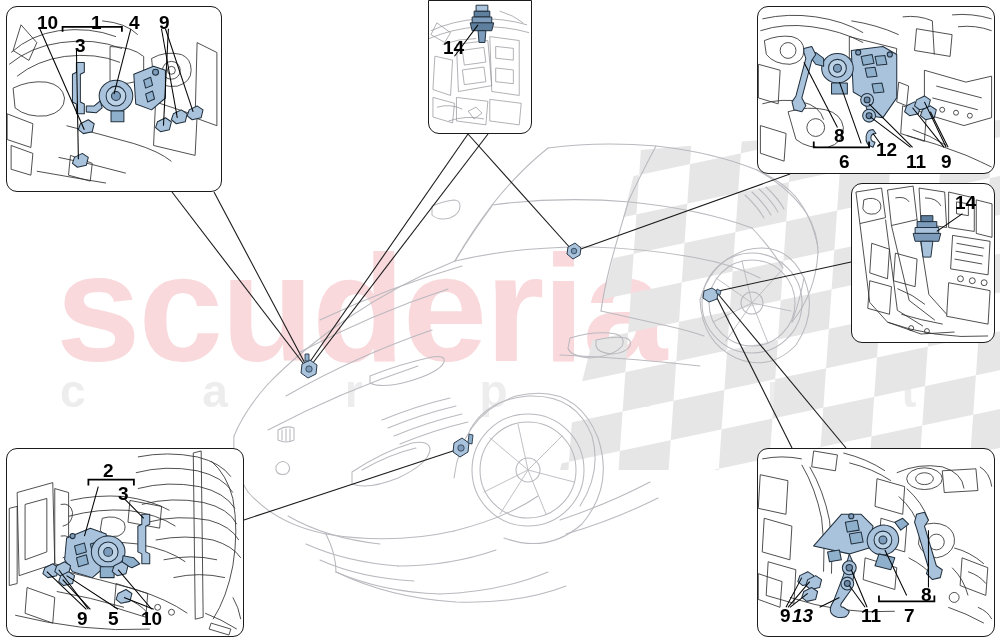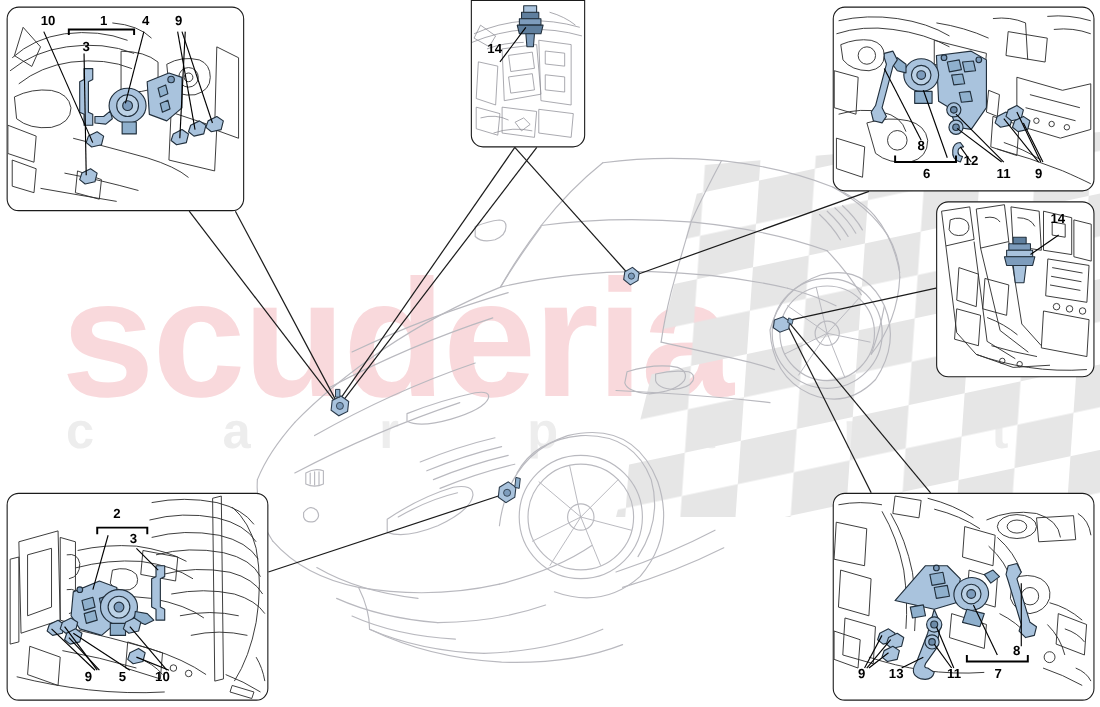--- a/index.html
+++ b/index.html
@@ -83,21 +83,21 @@
   .panel-art {
     position: absolute;
     inset: 0;
     width: 100%;
     height: 100%;
   }
   .lbl {
     position: absolute;
     font-family: "Liberation Sans", sans-serif;
     font-weight: bold;
-    font-size: 12px;
+    font-size: 19px;
     color: #000000;
     line-height: 1;
     z-index: 6;
     white-space: nowrap;
     text-align: right;
   }
 
   
   #panel-front-suspension-lh { left: 6px;   top: 6px;   width: 216px; height: 186px; }
   #panel-engine-mount        { left: 428px; top: 0px;   width: 104px; height: 134px; border-top-left-radius:0; border-top-right-radius:0;}
@@ -579,21 +579,21 @@
         <path d="M30 160 L52 134"></path>
         <path d="M32 160 L50 146"></path>
         <path d="M62 160 L82 150"></path>
         <path d="M110 160 L94 122"></path>
         <path d="M108 160 L92 138"></path>
         <path d="M150 148 L128 102"></path>
         <path d="M172 140 L172 82"></path>
       </g>
     </svg>
     <span class="lbl" style="left:22px;  top:157px;">9</span>
-    <span class="lbl" style="left:50px;  top:157px;">13</span>
+    <span class="lbl" style="left:34px;  top:157px;font-style:italic;">13</span>
     <span class="lbl" style="left:103px; top:157px;">11</span>
     <span class="lbl" style="left:163px; top:136px;">8</span>
     <span class="lbl" style="left:146px; top:157px;">7</span>
     <svg style="position:absolute;left:0;top:0;width:100%;height:100%;z-index:5;pointer-events:none;" viewBox="0 0 238 189">
       <path d="M122 148 L122 154 L178 154 L178 148" fill="none" stroke="#000" stroke-width="1.8"></path>
     </svg>
   </div>
 
   <div class="panel" id="panel-front-suspension-rh">
     <svg class="panel-art" viewBox="0 0 238 189">

